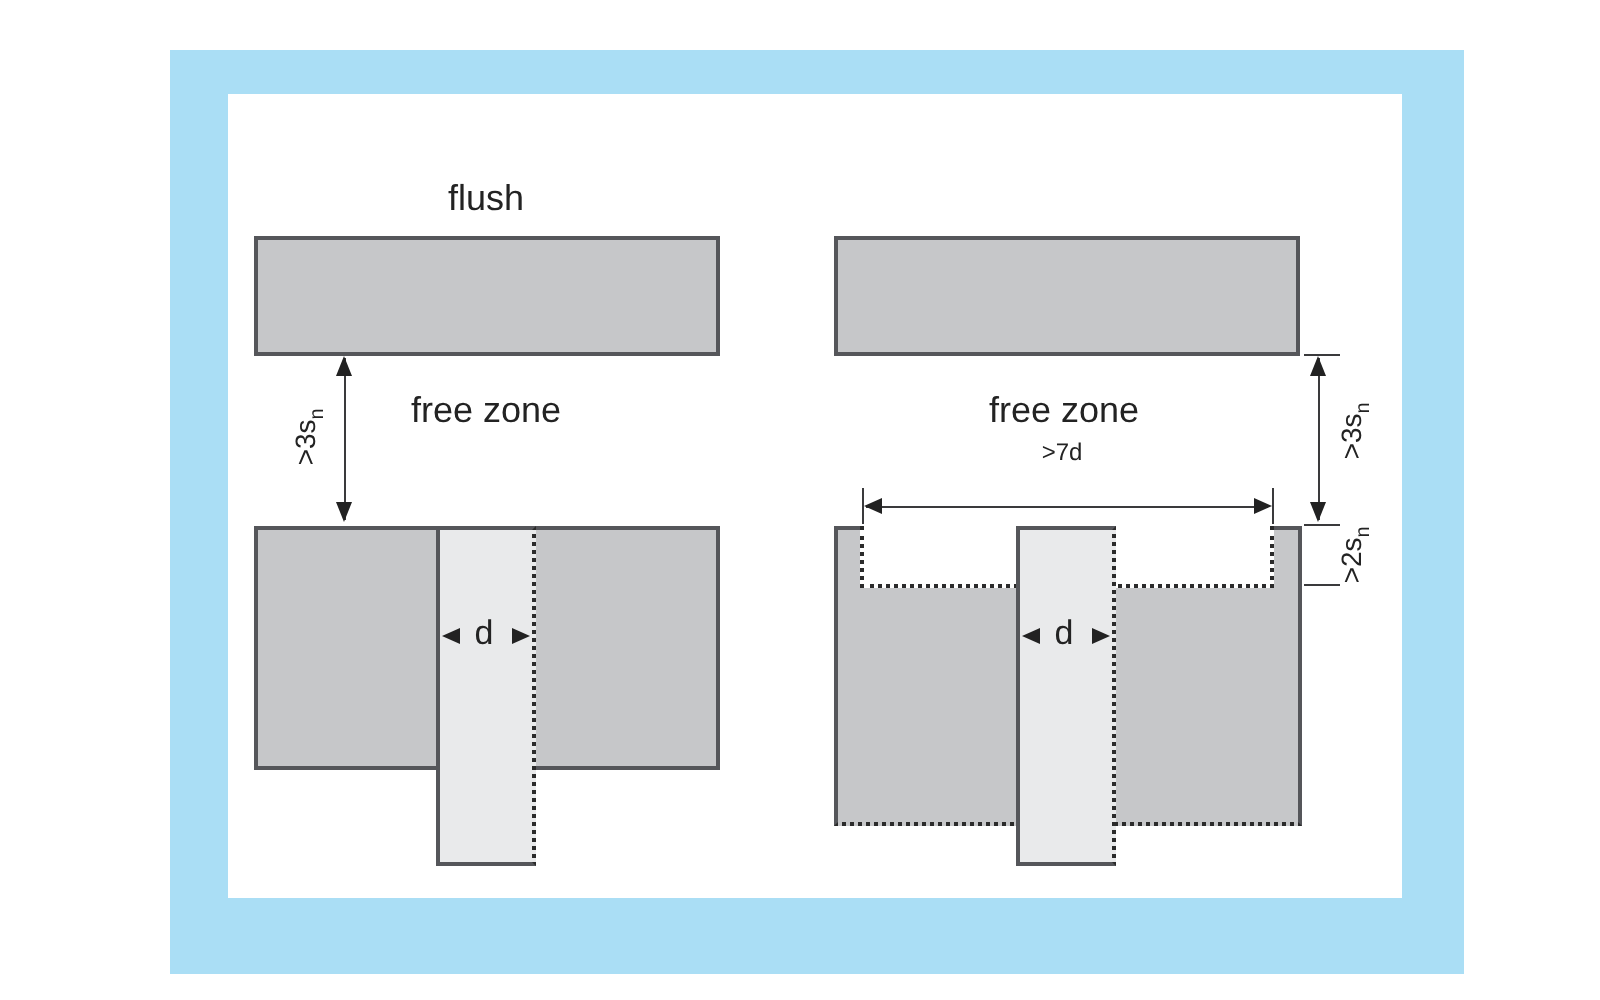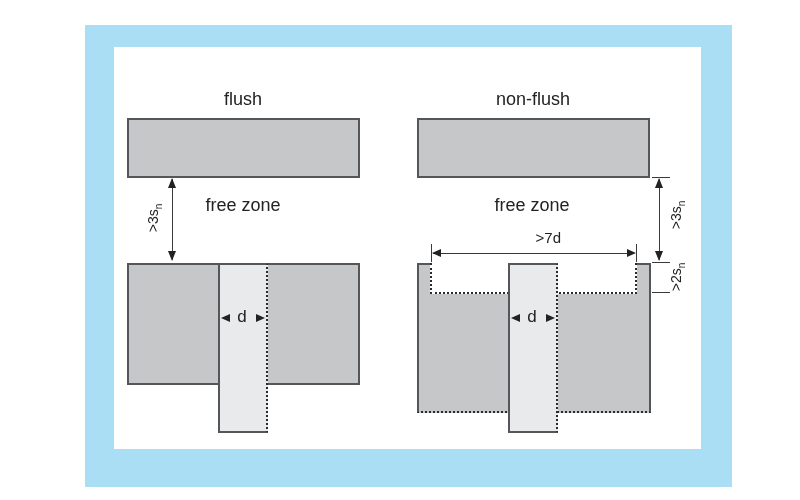--- a/index.html
+++ b/index.html
@@ -74,38 +74,37 @@
   <div class="txt fz abs" style="left:163px;top:196px;">free zone</div>
 
   <div class="abs block" style="left:127px;top:263px;width:233px;height:122px;"></div>
 
   <div class="abs sensor" style="left:218px;top:263px;width:50px;height:170px;"></div>
 
   <div class="arr arr-left" style="left:221px;top:314px;"></div>
   <div class="arr arr-right" style="left:256px;top:314px;"></div>
   <div class="txt dlabel abs" style="left:232px;top:308px;">d</div>
 
-  <div class="txt title abs" style="left:453px;top:90px;">non-flush</div>
 
   <div class="abs plate" style="left:417px;top:118px;width:233px;height:60px;"></div>
 
   <div class="abs dim hline" style="left:652px;top:177px;width:18px;"></div>
   <div class="abs dim hline" style="left:652px;top:262px;width:18px;"></div>
   <div class="abs dim hline" style="left:652px;top:292px;width:18px;"></div>
 
   <div class="abs dim vline" style="left:659px;top:179px;height:81px;"></div>
   <div class="arr arr-up" style="left:655px;top:178px;"></div>
   <div class="arr arr-down" style="left:655px;top:251px;"></div>
   <div class="txt vlabel abs" style="left:643px;top:206px;"><span>&gt;3s</span><sub>n</sub></div>
 
   <div class="txt vlabel abs" style="left:643px;top:268px;"><span>&gt;2s</span><sub>n</sub></div>
 
   <div class="txt fz abs" style="left:452px;top:196px;">free zone</div>
 
-  <div class="txt abs" style="left:501px;top:230px;width:60px;text-align:right;font-size:15px;">&gt;7d</div>
+  <div class="txt abs" style="left:501px;top:220px;width:60px;text-align:center;font-size:12px;">&gt;7d</div>
   <div class="abs dim vline" style="left:431px;top:244px;height:18px;"></div>
   <div class="abs dim vline" style="left:636px;top:244px;height:18px;"></div>
   <div class="abs dim hline" style="left:433px;top:253px;width:201px;"></div>
   <div class="arr arr-left" style="left:432px;top:249px;"></div>
   <div class="arr arr-right" style="left:627px;top:249px;"></div>
 
   <div class="abs block block-nf" style="left:417px;top:263px;width:234px;height:150px;"></div>
   <div class="abs recess" style="left:430px;top:263px;width:207px;height:31px;"></div>
 
   <div class="abs sensor" style="left:508px;top:263px;width:50px;height:170px;"></div>

